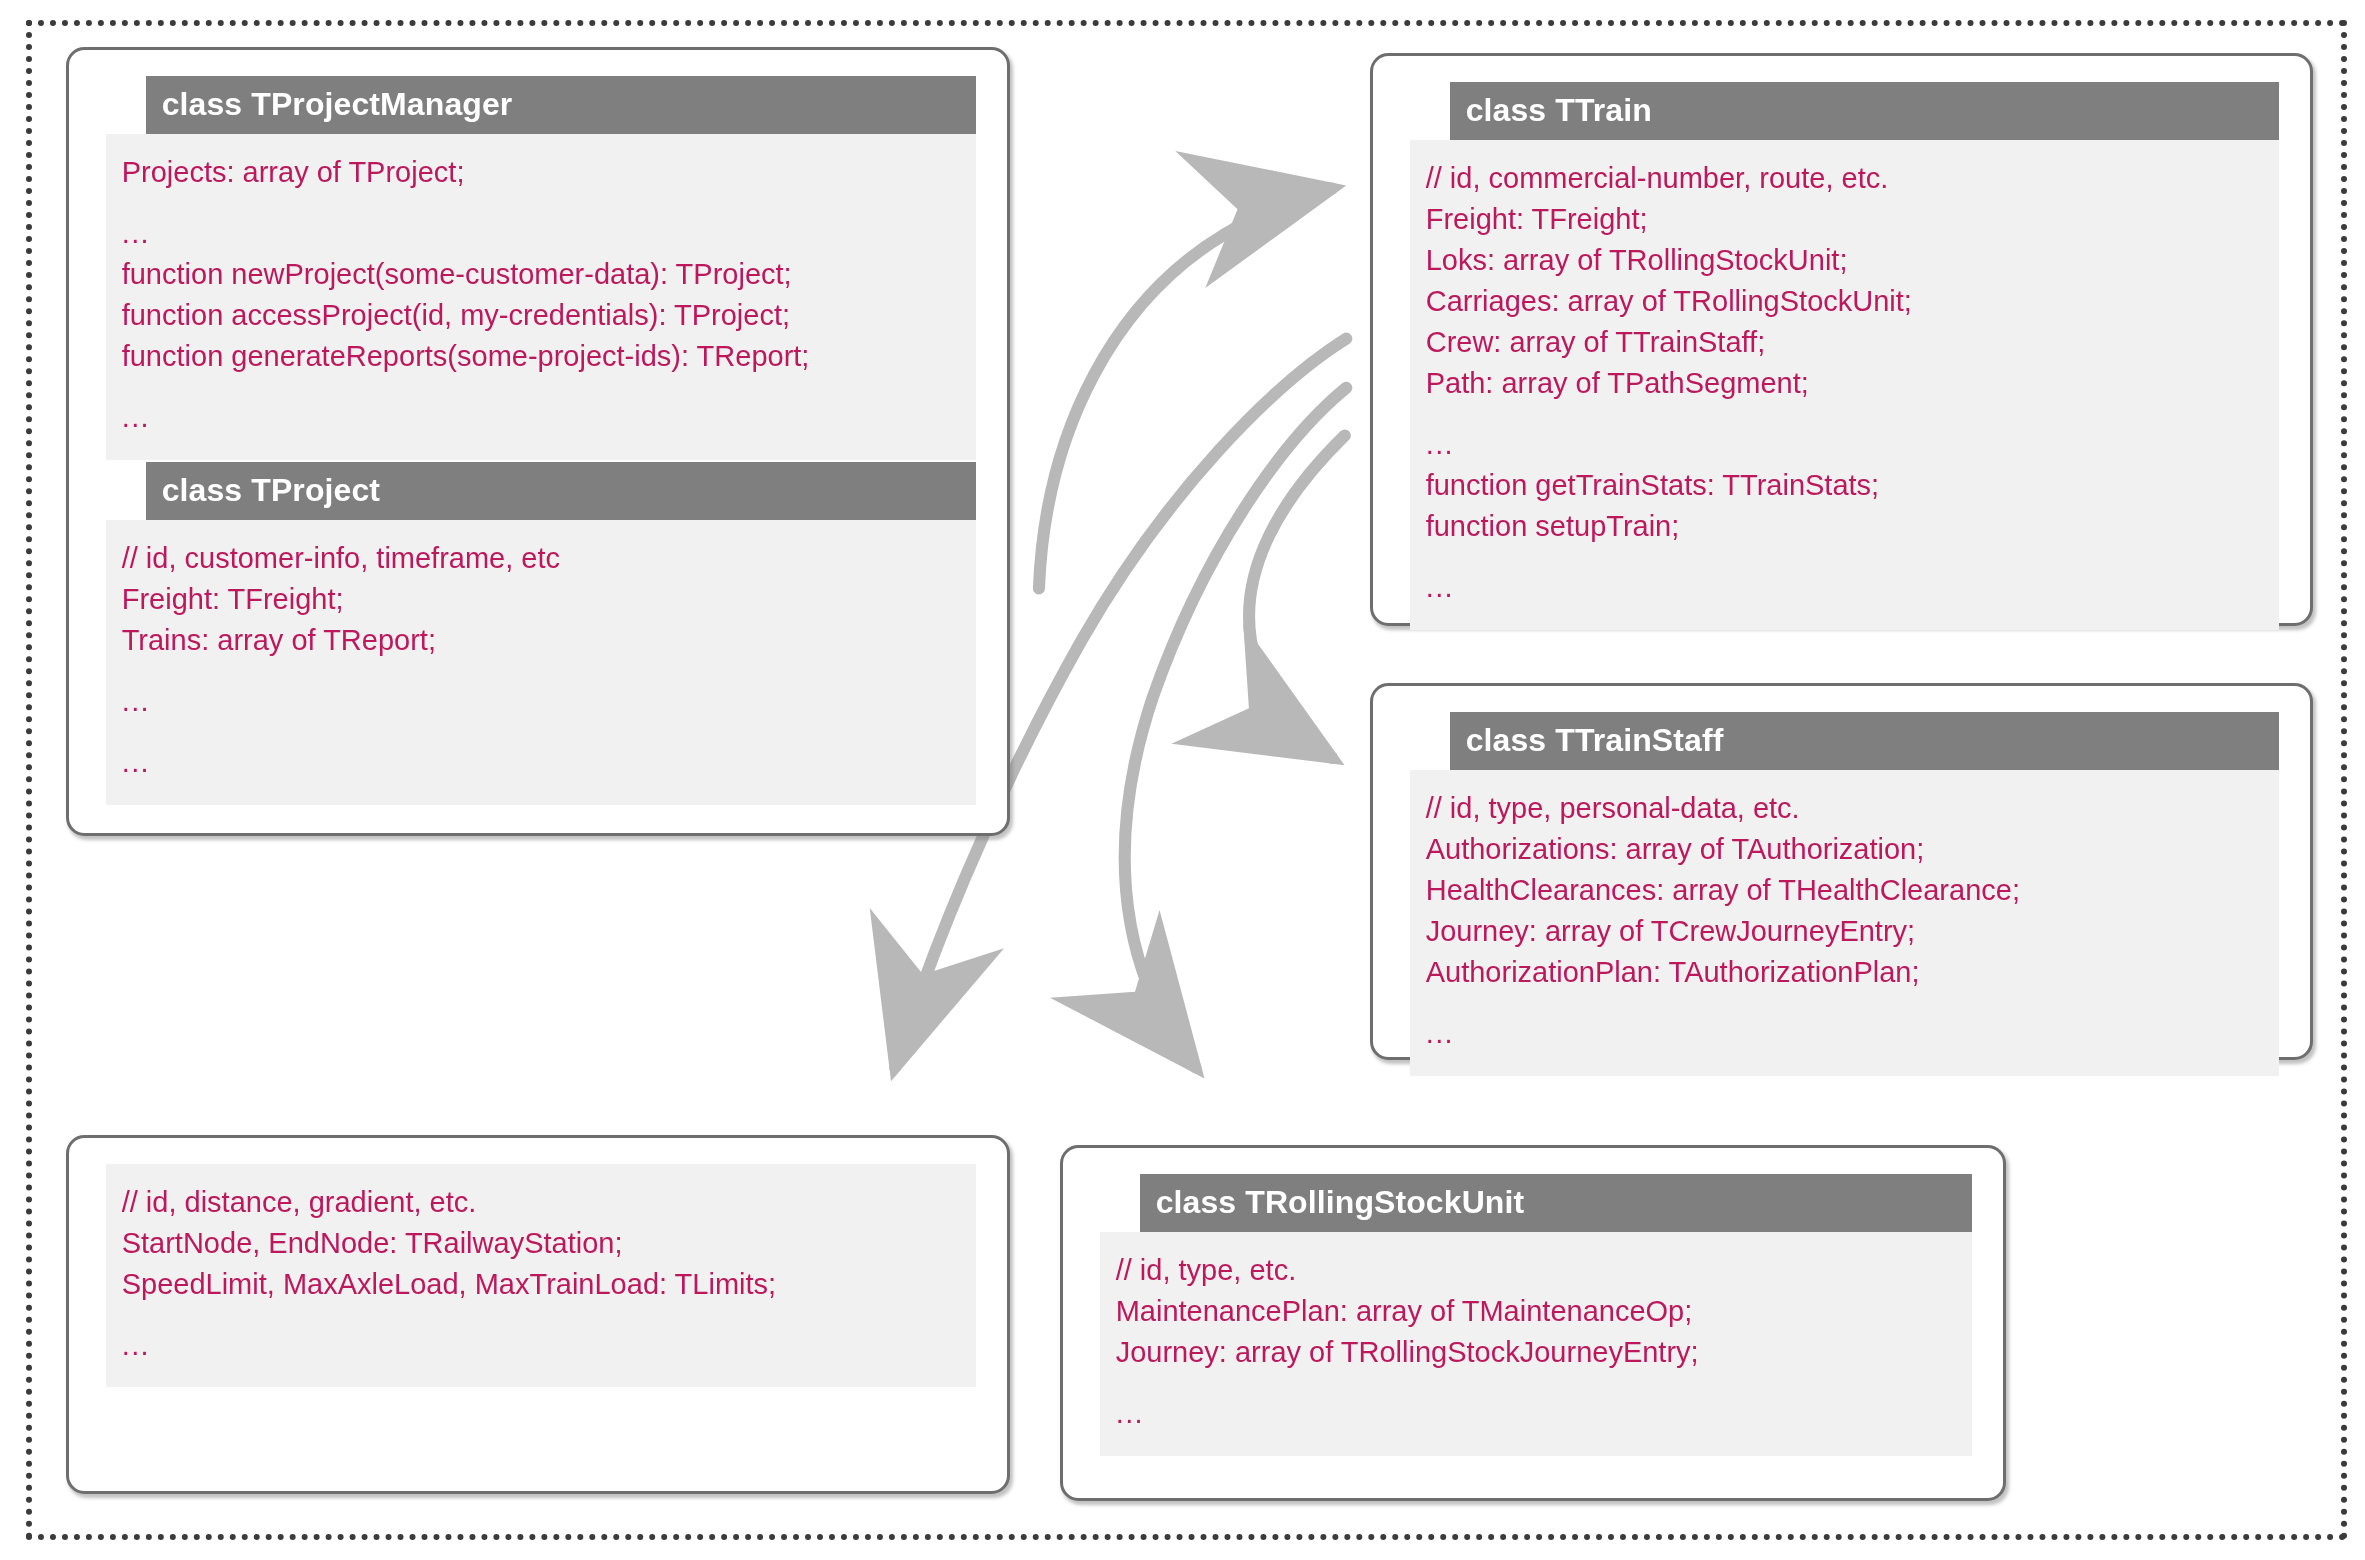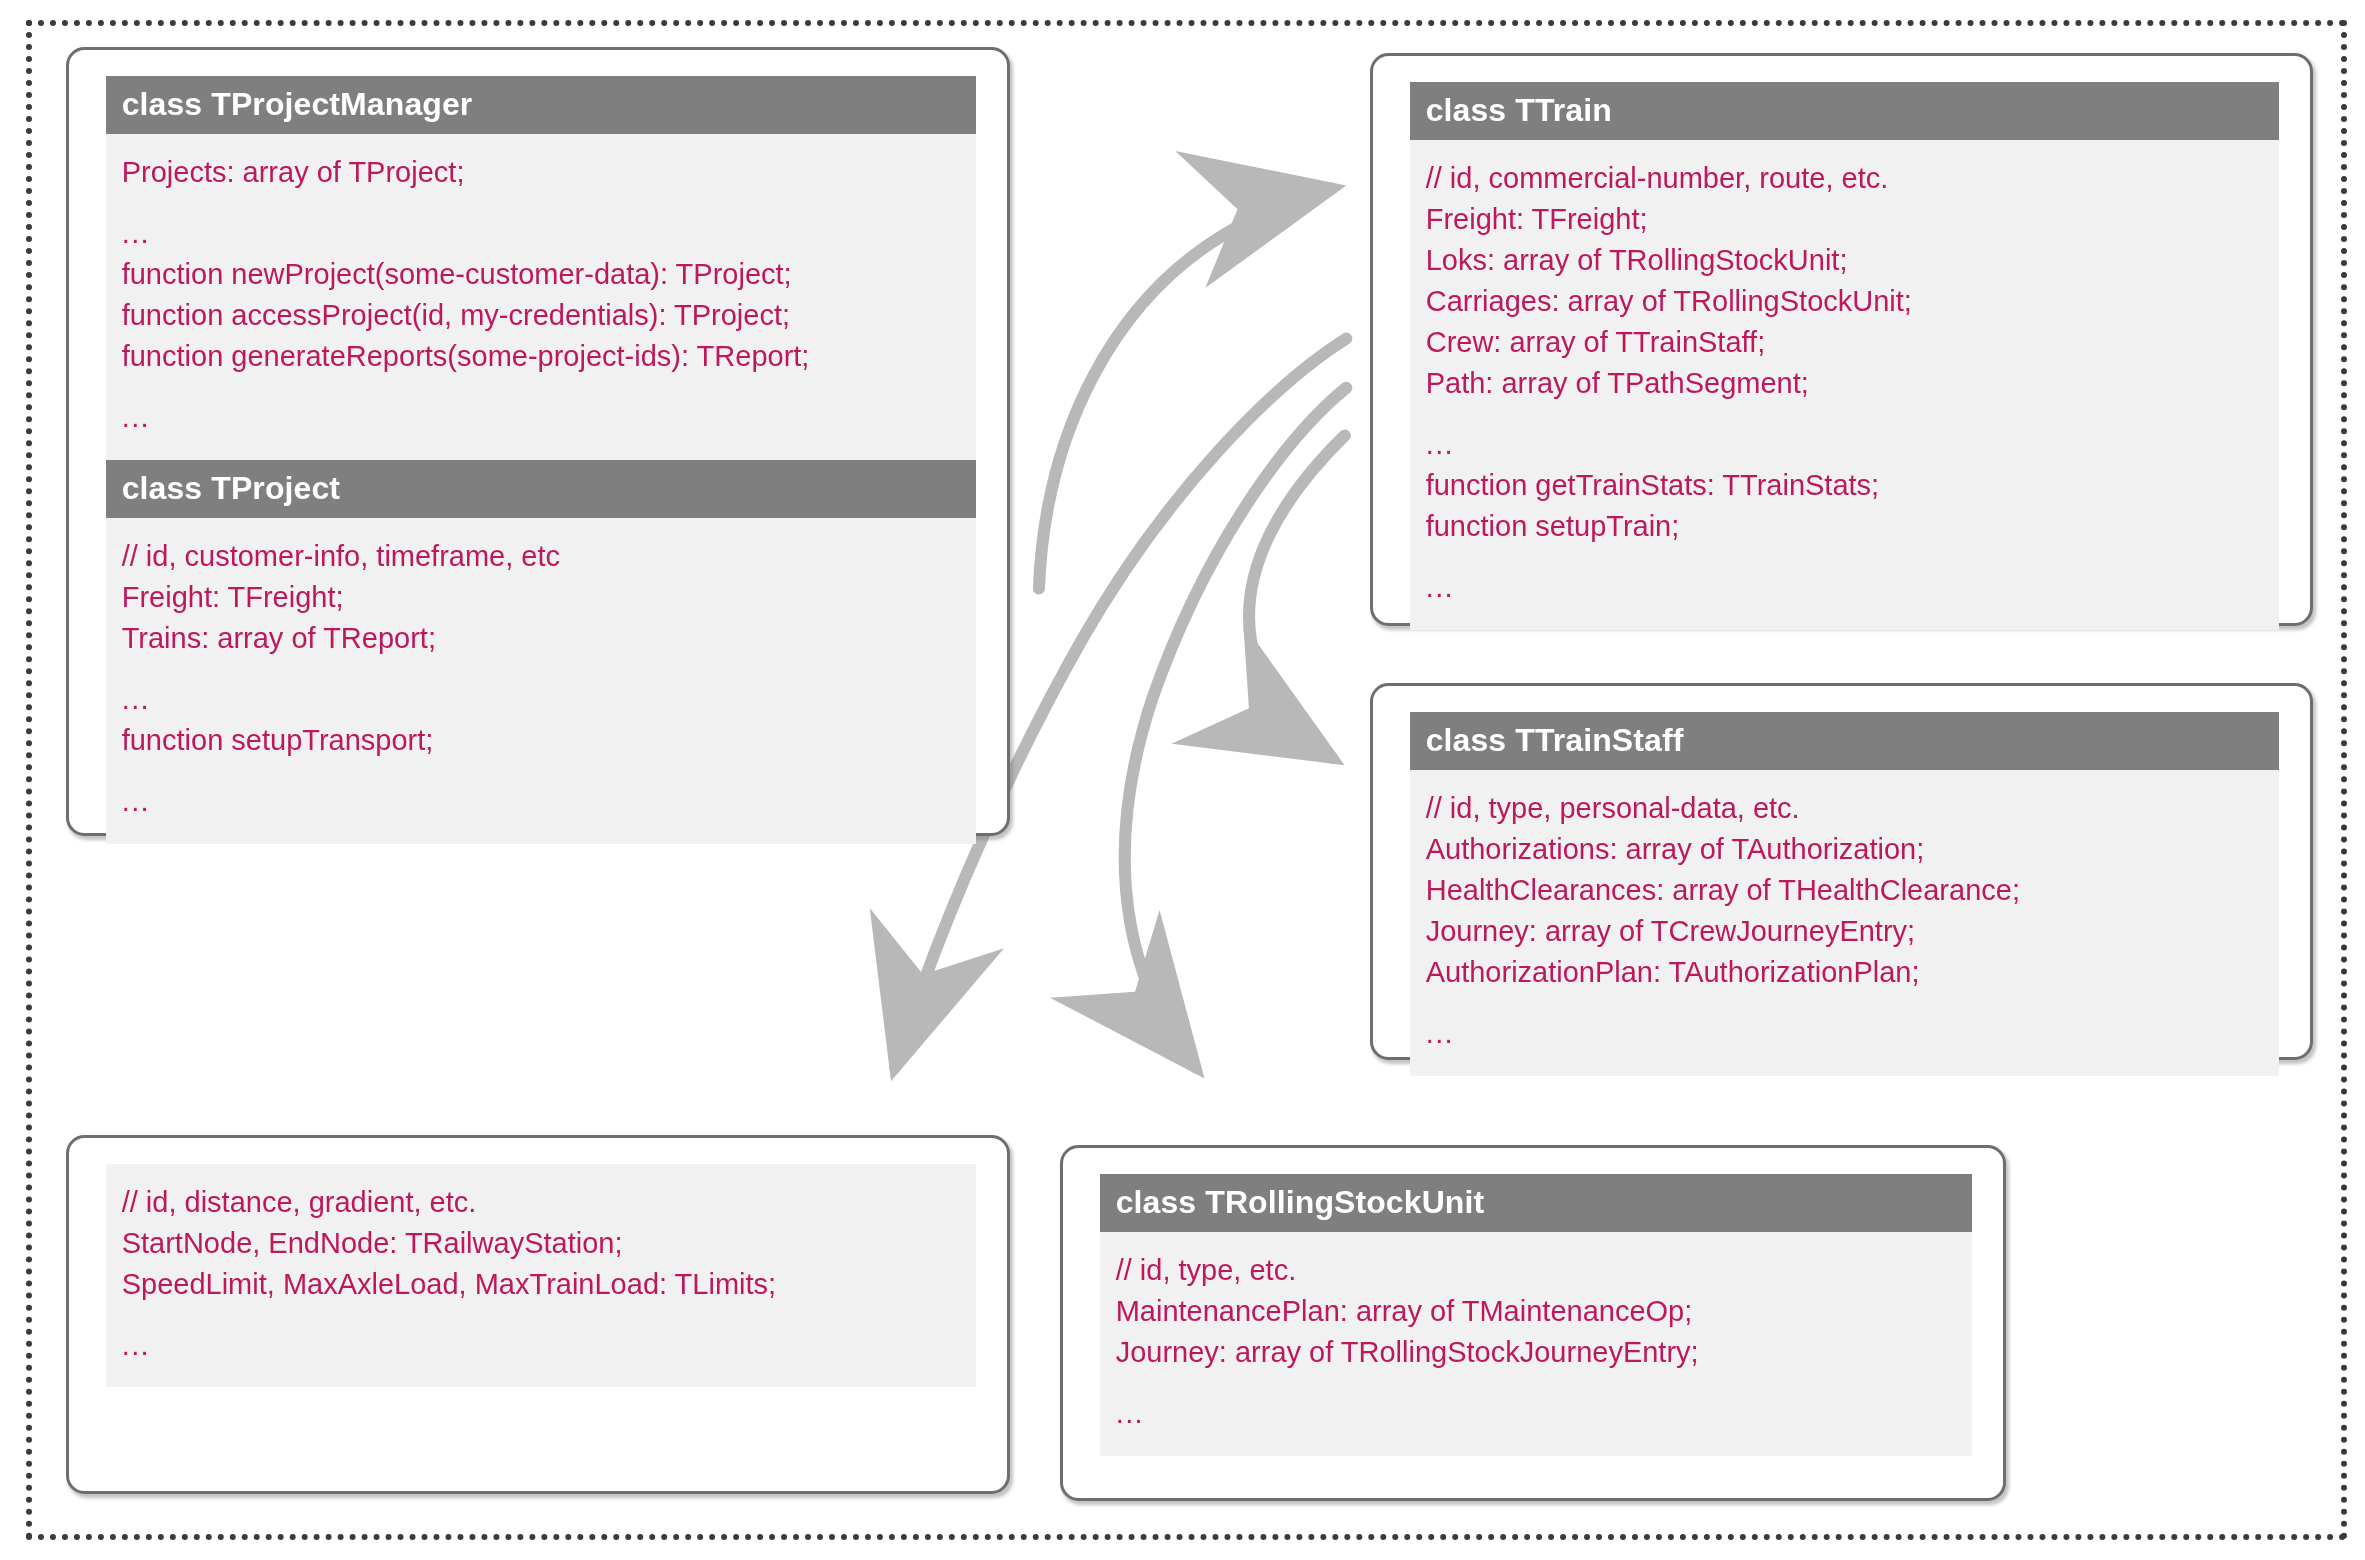--- a/index.html
+++ b/index.html
@@ -43,20 +43,21 @@
   
   .class-header{
     background:#7f7f7f;
     color:#ffffff;
     font-size:32px;
     font-weight:600;
     line-height:1.0;
     padding:12px 0 14.2px 15.7px;
     letter-spacing:0.1px;
     white-space:nowrap;
+    margin-left:40px;
   }
   
   .class-body{
     background:#f1f1f1;
     color:#be185d;
     font-size:29px;
     line-height:41px;
     padding:18.5px 14.2px 21.3px 15.7px;
     white-space:nowrap;
   }
@@ -113,21 +114,20 @@
 
       <div class="block-gap"></div>
 
       <div class="class-header">class TProject</div>
       <div class="class-body">
         <span class="ln">// id, customer-info, timeframe, etc</span>
         <span class="ln">Freight: TFreight;</span>
         <span class="ln">Trains: array of TReport;</span>
         <span class="ln blank"></span>
         <span class="ln dots">...</span>
-        <span class="ln">function setupTransport;</span>
         <span class="ln blank"></span>
         <span class="ln dots">...</span>
       </div>
     </div>
   </div>
 
   <div class="card" style="left:1370px;top:53px;width:943px;height:573px;">
     <div class="card-inner">
       <div class="class-header">class TTrain</div>
       <div class="class-body">

